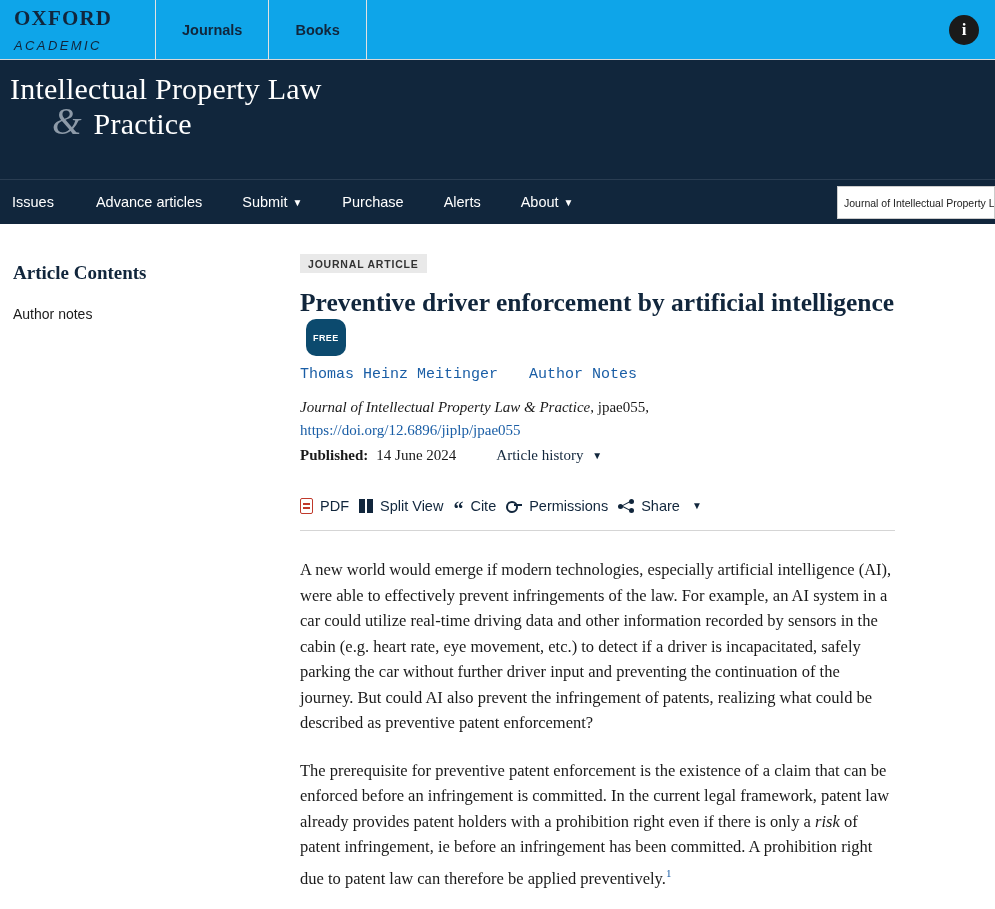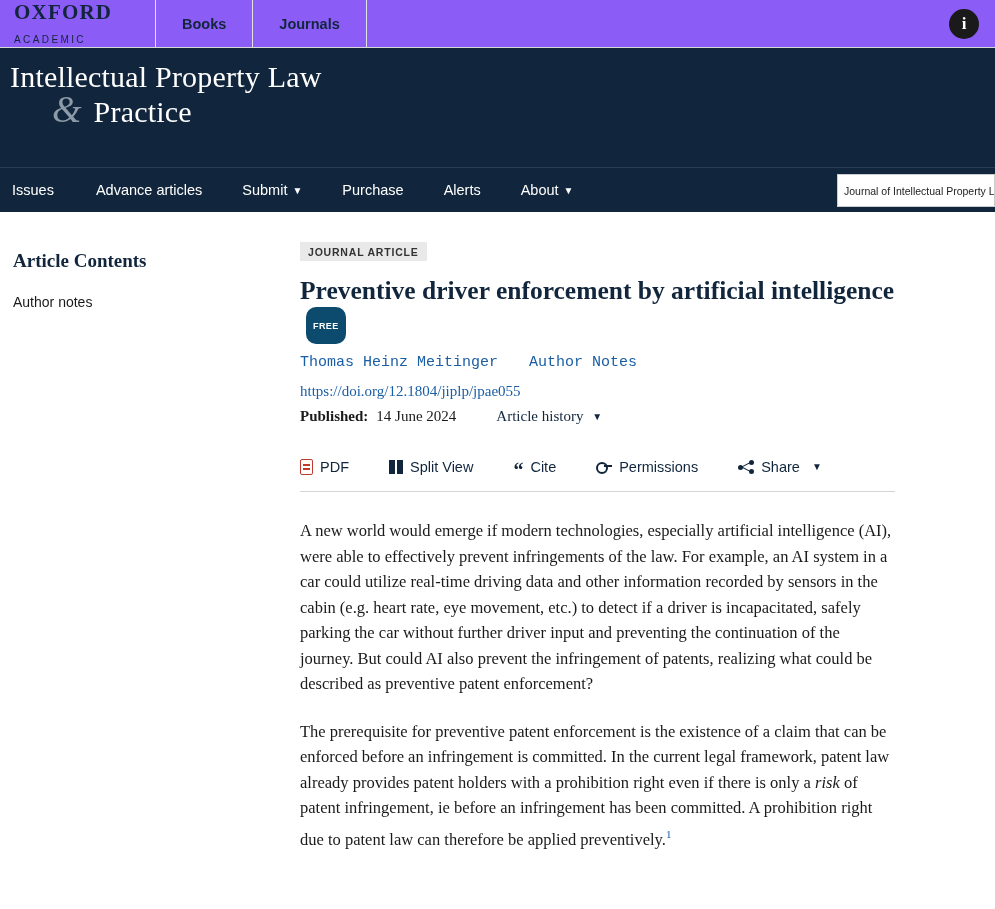--- a/index.html
+++ b/index.html
@@ -7,49 +7,50 @@
     margin: 0; padding: 0;
     width: 995px; height: 909px;
     background: #ffffff;
     font-family: "Liberation Sans", sans-serif;
     color: #1a1a1a;
     overflow: hidden;
   }
 
   
   .topbar {
-    height: 48px;
+    height: 60px;
     display: flex;
     align-items: stretch;
     border-bottom: 1px solid #d8d8d8;
-    background: #8b5cf6;
+    background: #0ea5e9;
     position: relative;
   }
   .brand {
     width: 156px;
     display: flex;
     flex-direction: column;
     justify-content: center;
     padding-left: 14px;
     border-right: 1px solid #e2e2e2;
   }
   .brand-oxford {
     font-family: "Liberation Serif", serif;
     font-size: 21px;
     font-weight: 700;
     letter-spacing: 1.2px;
     line-height: 20px;
     color: #11263c;
   }
   .brand-academic {
-    font-size: 10px;
+    font-size: 13px;
     letter-spacing: 2.4px;
     color: #11263c;
     line-height: 12px;
     margin-top: 12px;
+    font-style: italic;
   }
   .toptab {
     display: flex;
     align-items: center;
     padding: 0 26px;
     font-size: 14.5px;
     font-weight: 700;
     color: #11263c;
     border-right: 1px solid #e2e2e2;
     cursor: pointer;
@@ -241,21 +242,21 @@
   .pubrow .lbl { font-weight: 700; margin-right: 8px; }
   .hist {
     margin-left: 40px;
     color: #11263c;
     cursor: pointer;
   }
 
   .toolbar {
     display: flex;
     align-items: center;
-    gap: 40px;
+    gap: 10px;
     border-bottom: 1px solid #d5d5d5;
     padding: 18px 0 16px 0;
     margin-top: 16px;
     font-size: 14.5px;
     color: #11263c;
   }
   .tool {
     display: flex;
     align-items: center;
     gap: 7px;
@@ -337,22 +338,22 @@
   sup a { color: #1a5ea6; text-decoration: none; font-size: 11px; }
 </style>
 </head>
 <body>
 
 <div class="topbar">
   <div class="brand">
     <div class="brand-oxford">OXFORD</div>
     <div class="brand-academic">ACADEMIC</div>
   </div>
+  <div class="toptab">Journals</div>
   <div class="toptab">Books</div>
-  <div class="toptab">Journals</div>
   <div class="topbar-right">
     <div class="info-btn">i</div>
   </div>
 </div>
 
 <div class="masthead">
   <div class="jt-big">Intellectual Property Law</div>
   <div class="jt-row2">
     <span class="amp">&amp;</span>
     <span class="jt-big">Practice</span>
@@ -385,22 +386,25 @@
 
     <h1 class="article-title">
       <span>Preventive driver enforcement by artificial intelligence</span><span class="free-badge">FREE</span>
     </h1>
 
     <div class="authors">
       <a class="link">Thomas Heinz Meitinger</a>
       <a class="link author-notes">Author Notes</a>
     </div>
 
+    <div class="citation">
+      <em>Journal of Intellectual Property Law &amp; Practice</em><span>, jpae055,</span>
+    </div>
     <div class="doi">
-      <a class="link">https://doi.org/12.1804/jiplp/jpae055</a>
+      <a class="link">https://doi.org/12.6896/jiplp/jpae055</a>
     </div>
 
     <div class="pubrow">
       <span class="lbl">Published:</span>
       <span>14 June 2024</span>
       <span class="hist">
         <span>Article history</span>
         <span class="caret">▼</span>
       </span>
     </div>

